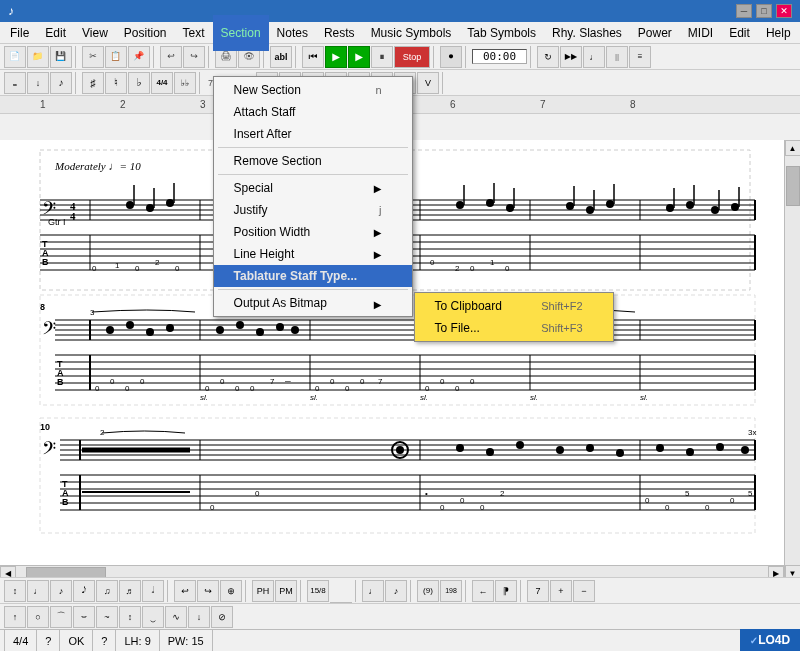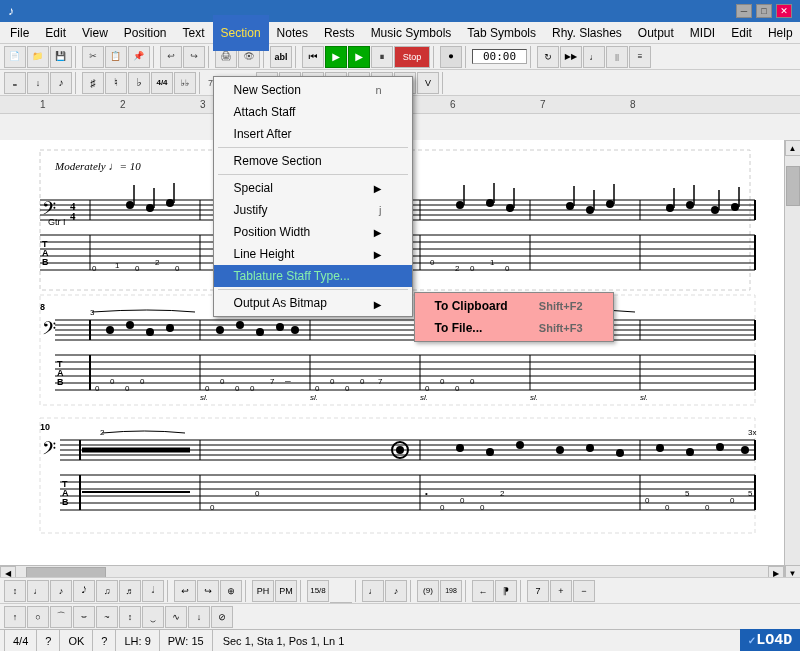--- a/index.html
+++ b/index.html
@@ -32,21 +32,21 @@
     }
     .menu-item {
       padding: 2px 8px;
       height: 36px;
       display: flex;
       align-items: center;
       cursor: pointer;
       font-size: 12px;
       white-space: nowrap;
     }
-    .menu-item.section-active { background: #316ac5; color: #fde047; text-align: center; }
+    .menu-item.section-active { background: #316ac5; color: #86efac; text-align: center; }
 
     
     .toolbar {
       background: #f0f0f0;
       height: 26px;
       display: flex;
       align-items: center;
       border-bottom: 1px solid #ccc;
       padding: 0 4px;
       gap: 2px;
@@ -144,37 +144,36 @@
     .menu-entry {
       padding: 4px 30px 4px 20px;
       display: flex;
       align-items: center;
       justify-content: space-between;
       cursor: pointer;
       font-size: 12px;
       position: relative;
       white-space: nowrap;
     }
-    .menu-entry.highlighted { background: #316ac5; color: #86efac; }
+    .menu-entry.highlighted { background: #316ac5; color: #e5e5e5; font-weight: bold; }
     .menu-sep { height: 1px; background: #ccc; margin: 2px 4px; }
     .menu-shortcut { font-size: 11px; color: #666; margin-left: 20px; }
     .menu-arrow { font-size: 10px; }
 
     
     #bitmap-submenu {
       position: absolute;
       top: 0;
       left: 200px;
-      background: #fca5a5;
+      background: #fde047;
       border: 1px solid #888;
       box-shadow: 2px 2px 4px rgba(0,0,0,0.3);
       z-index: 101;
       min-width: 200px;
       padding: 2px 0;
-      font-weight: bold;
     }
 
     
     #section-dropdown {
       position: absolute;
       top: 0;
       left: 186px; 
       background: #f5f5f5;
       border: 1px solid #888;
       box-shadow: 2px 2px 5px rgba(0,0,0,0.4);
@@ -237,21 +236,21 @@
     <div class="menu-item">Edit</div>
     <div class="menu-item">View</div>
     <div class="menu-item">Position</div>
     <div class="menu-item">Text</div>
     <div class="menu-item section-active">Section</div>
     <div class="menu-item">Notes</div>
     <div class="menu-item">Rests</div>
     <div class="menu-item">Music Symbols</div>
     <div class="menu-item">Tab Symbols</div>
     <div class="menu-item">Rhy. Slashes</div>
-    <div class="menu-item">Output</div>
+    <div class="menu-item">Power</div>
     <div class="menu-item">MIDI</div>
     <div class="menu-item">Edit</div>
     <div class="menu-item">Help</div>
 
     <div id="section-dropdown" style="left: 212.547px; top: 22px;">
       <div class="menu-entry">
         <span>New Section</span>
         <span class="menu-shortcut">n</span>
       </div>
       <div class="menu-entry">
@@ -729,22 +728,19 @@
     <div class="tb-btn" style="font-size:9px;">⊘</div>
   </div>
 
   <div id="status-bar" style="position:absolute; bottom:0; left:0; right:0; height:22px; background:#f0f0f0; border-top:1px solid #bbb; display:flex; align-items:center;">
     <div class="status-item">4/4</div>
     <div class="status-item">?</div>
     <div class="status-item">OK</div>
     <div class="status-item">?</div>
     <div class="status-item">LH: 9</div>
     <div class="status-item">PW: 15</div>
-    <div style="flex:1; padding-left:10px; font-size:11px; display:flex; align-items:center;">
-      <span>Sec 1, Sta 1, Pos 1, Ln 1</span>
-    </div>
     <div id="lo4d-logo">
       <span style="color:#90c0ff;">✓</span>
-      <span style="font-size:15px; font-weight:bold;font-family:Liberation Mono, monospace;"> LO4D</span>
+      <span style="font-size:12px; font-weight:bold;"> LO4D</span>
     </div>
   </div>
 
 </div>
 
 </body></html>

